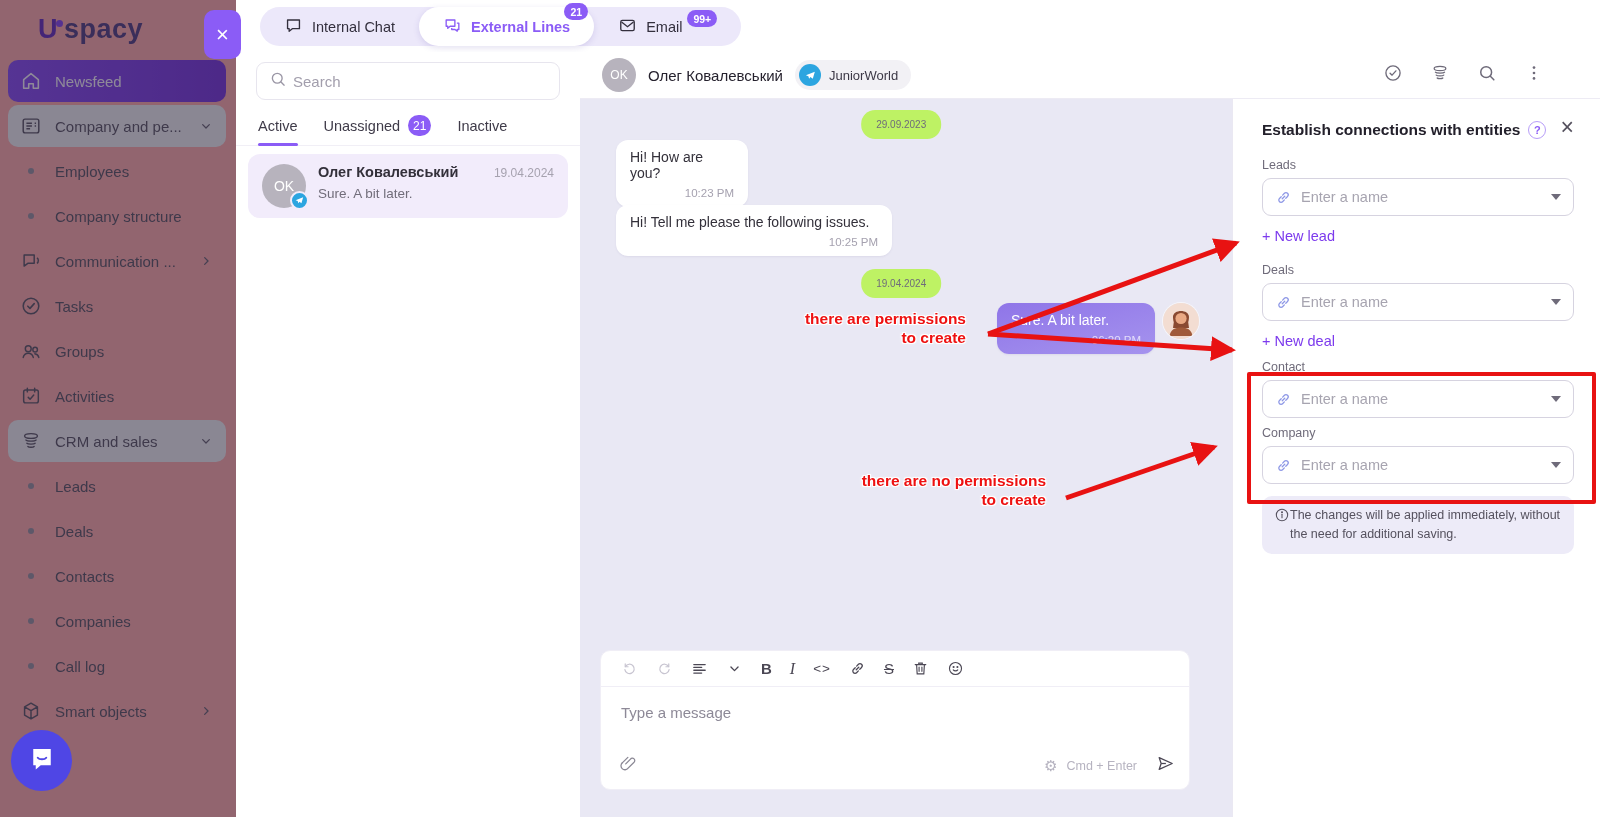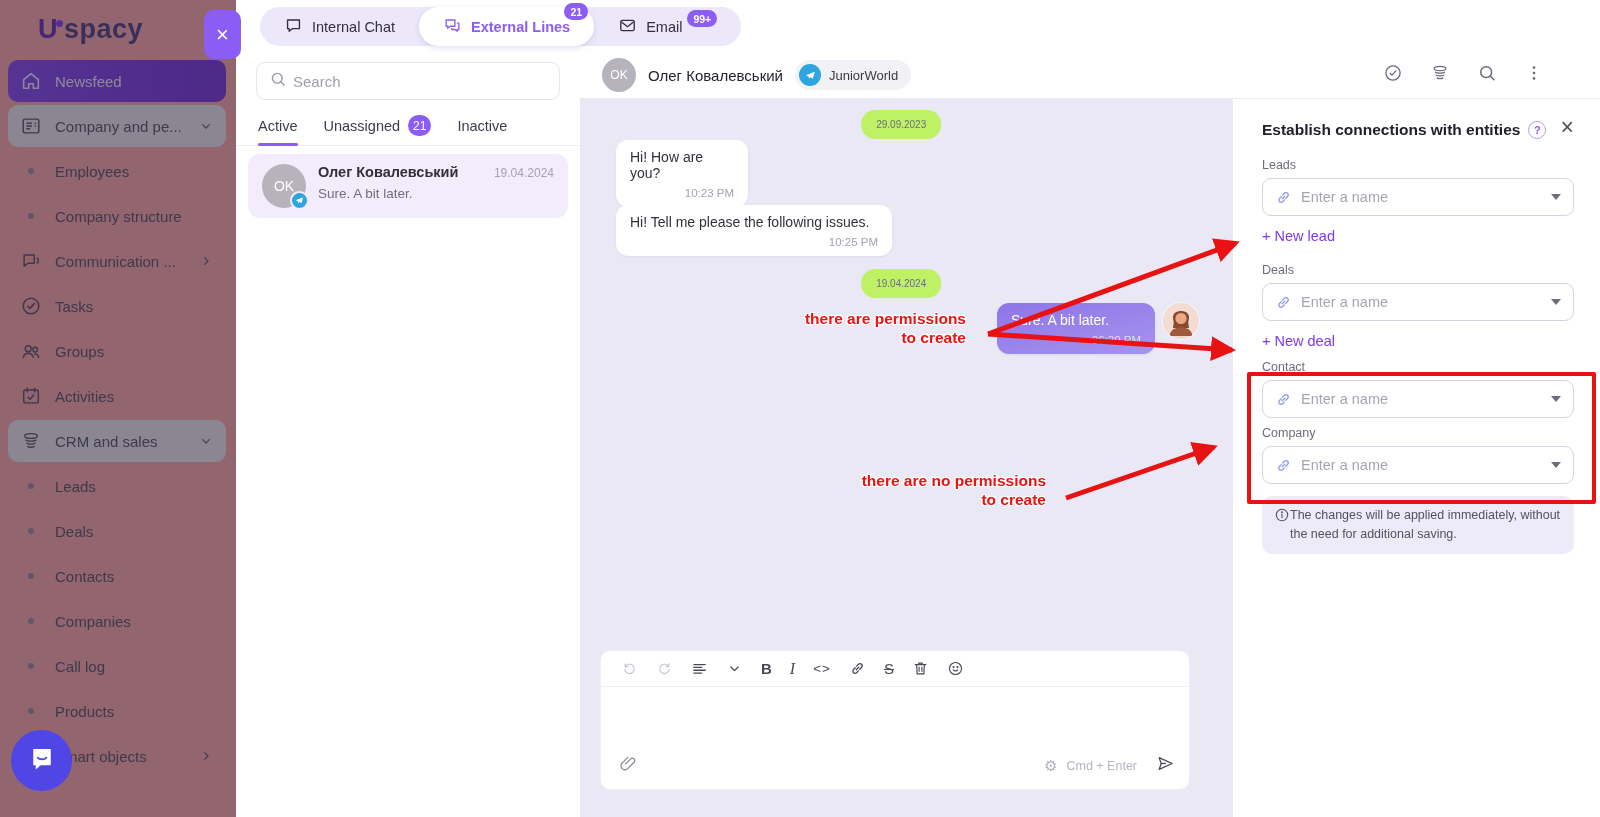--- a/index.html
+++ b/index.html
@@ -231,24 +231,20 @@
       </div>
       <div class="nav-item">
         <span class="nav-bullet"></span>
         <span>Companies</span>
       </div>
       <div class="nav-item">
         <span class="nav-bullet"></span>
         <span>Call log</span>
       </div>
       <div class="nav-item">
-        <span class="nav-bullet"></span>
-        <span>Products</span>
-      </div>
-      <div class="nav-item">
         <span class="nav-ic">
             <svg viewBox="0 0 24 24" fill="none" stroke="currentColor" stroke-width="1.6" stroke-linejoin="round">
               <path d="M12 3.5l7 4v9l-7 4-7-4v-9z M12 11.5l7-4M12 11.5l-7-4M12 11.5v9"></path>
             </svg>
           </span>
         <span>Smart objects</span>
         <span class="nav-chevron"><svg viewBox="0 0 24 24" fill="none" stroke="currentColor" stroke-width="1.9" stroke-linecap="round" stroke-linejoin="round">
               <path d="M10 7l5 5-5 5"></path>
             </svg></span>
       </div>
@@ -429,20 +425,23 @@
             </svg>
           </span>
         <span class="tbtn">
             <svg viewBox="0 0 24 24" fill="none" stroke="currentColor" stroke-width="1.6">
               <circle cx="12" cy="12" r="8.5"></circle>
               <path d="M8.8 14c1.4 1.8 5 1.8 6.4 0" stroke-linecap="round"></path>
               <circle cx="9.3" cy="9.8" r=".7" fill="currentColor"></circle>
               <circle cx="14.7" cy="9.8" r=".7" fill="currentColor"></circle>
             </svg>
           </span>
+      </div>
+      <div class="composer-input">
+        <input type="text" placeholder="Type a message" style="">
       </div>
       <div class="composer-bottom">
         <span class="clip"><svg viewBox="0 0 24 24" fill="none" stroke="currentColor" stroke-width="1.6" stroke-linecap="round">
               <path d="M8.5 12.5l6-6a3 3 0 114.2 4.2l-7.2 7.2a5 5 0 11-7-7l6.7-6.7"></path>
             </svg></span>
         <span class="cb-right">
           <span class="gear">⚙</span>
           <span class="shortcut">Cmd + Enter</span>
           <span class="send"><svg viewBox="0 0 24 24" fill="none" stroke="currentColor" stroke-width="1.6" stroke-linejoin="round">
                 <path d="M4 19.5 20.5 12 4 4.5l2.5 7.5z"></path>

